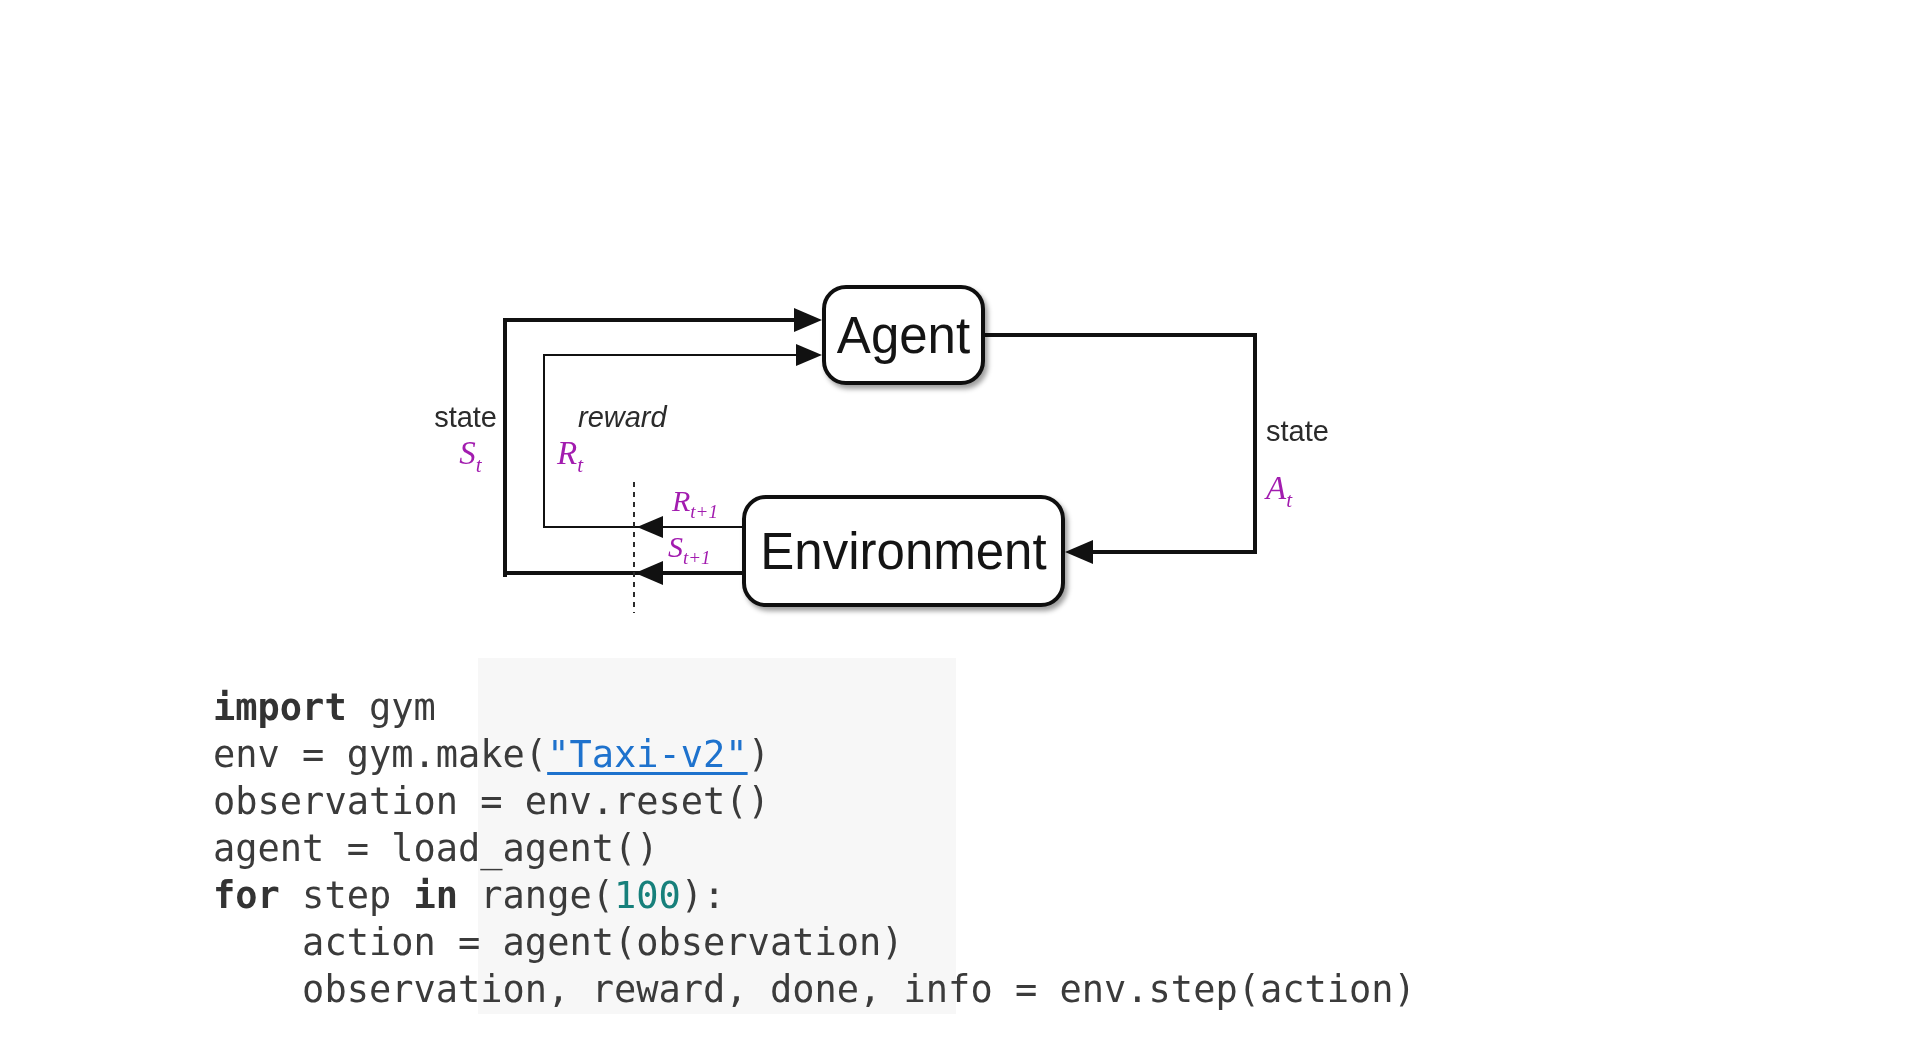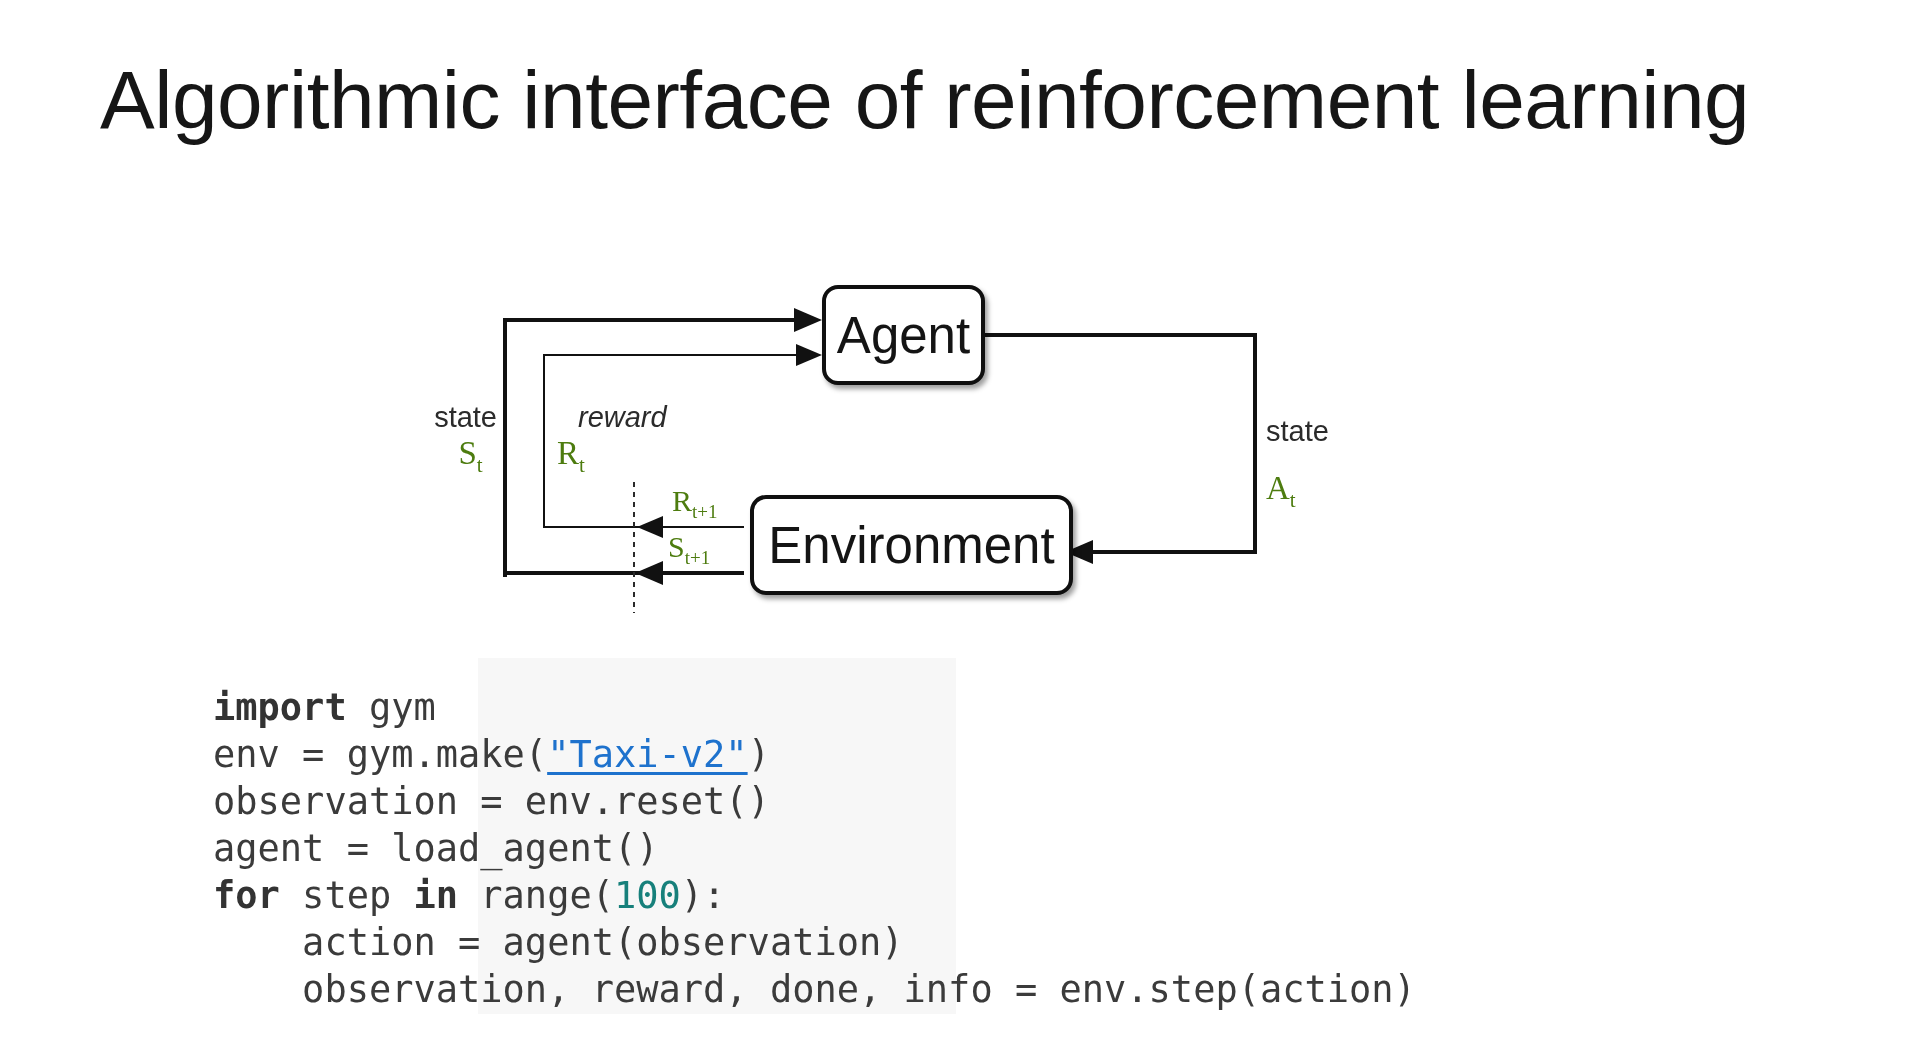--- a/index.html
+++ b/index.html
@@ -32,33 +32,33 @@
   .l-action-v{left:1253px;top:333px;width:4px;height:221px;}
   .l-action-bot{left:1093px;top:550px;width:164px;height:4px;}
   .a-action{left:1065px;top:540px;border-right:28px solid var(--ink,#111);border-top:12px solid transparent;border-bottom:12px solid transparent;}
   .l-dashed{
     left:633px;top:482px;width:2px;height:131px;background:transparent;
     background-image:repeating-linear-gradient(to bottom,#2a2a2a 0 5px,transparent 5px 10px);
   }
   
   .box{
     position:absolute;box-sizing:border-box;background:#fff;
-    border:4px solid #0f0f0f;border-radius:16px;
+    border:4px solid #0f0f0f;border-radius:24px;
     display:flex;align-items:center;justify-content:center;
     font-family:"Liberation Sans",sans-serif;font-size:51px;color:#141414;
     box-shadow:3px 4px 5px rgba(0,0,0,0.38);
   }
   .box-agent{left:822px;top:285px;width:163px;height:100px;}
-  .box-env{left:742px;top:495px;width:323px;height:100px;margin-left:8px;}
+  .box-env{left:742px;top:495px;width:323px;height:112px;}
   
   .lab{position:absolute;font-family:"Liberation Sans",sans-serif;font-size:29px;color:#2b2b2b;line-height:1;}
   .lab-state{left:413px;top:403px;width:84px;text-align:right;}
   .lab-reward{left:578px;top:403px;font-style:italic;}
   .lab-action{left:1266px;top:417px;}
-  .sym{position:absolute;font-family:"Liberation Serif",serif;font-size:33px;color:#4d7c0f;line-height:1;}
+  .sym{position:absolute;font-family:"Liberation Serif",serif;font-style:italic;font-size:33px;color:#a21caf;line-height:1;}
   .sym sub{font-size:21px;line-height:0;}
   .sym-state{left:444px;top:437px;width:53px;text-align:center;}
   .sym-reward{left:557px;top:437px;}
   .sym-action{left:1266px;top:452px;margin-top:20px;}
   .sym-small{font-size:30px;}
   .sym-small sub{font-size:19px;}
   .sym-rnext{left:672px;top:486px;text-align:center;}
   .sym-snext{left:668px;top:532px;}
   
   .code{
@@ -73,21 +73,20 @@
     color:var(--link-blue,#1e72cd);
     text-decoration:underline;text-decoration-thickness:3px;text-underline-offset:5px;
   }
   .seg-num{color:var(--number-teal,#17807b);}
 </style>
 </head>
 <body>
 
 <div class="slide">
 
-  <h1 class="title">Algorithmic interface of reinforcement learning</h1>
 
   <div class="gray-patch"></div>
 
   <div>
 
     <div class="ln l-state-top"></div>
     <div class="arr a-state"></div>
     <div class="ln l-state-v"></div>
     <div class="ln l-state-bot"></div>
     <div class="arr a-state-bot"></div>

